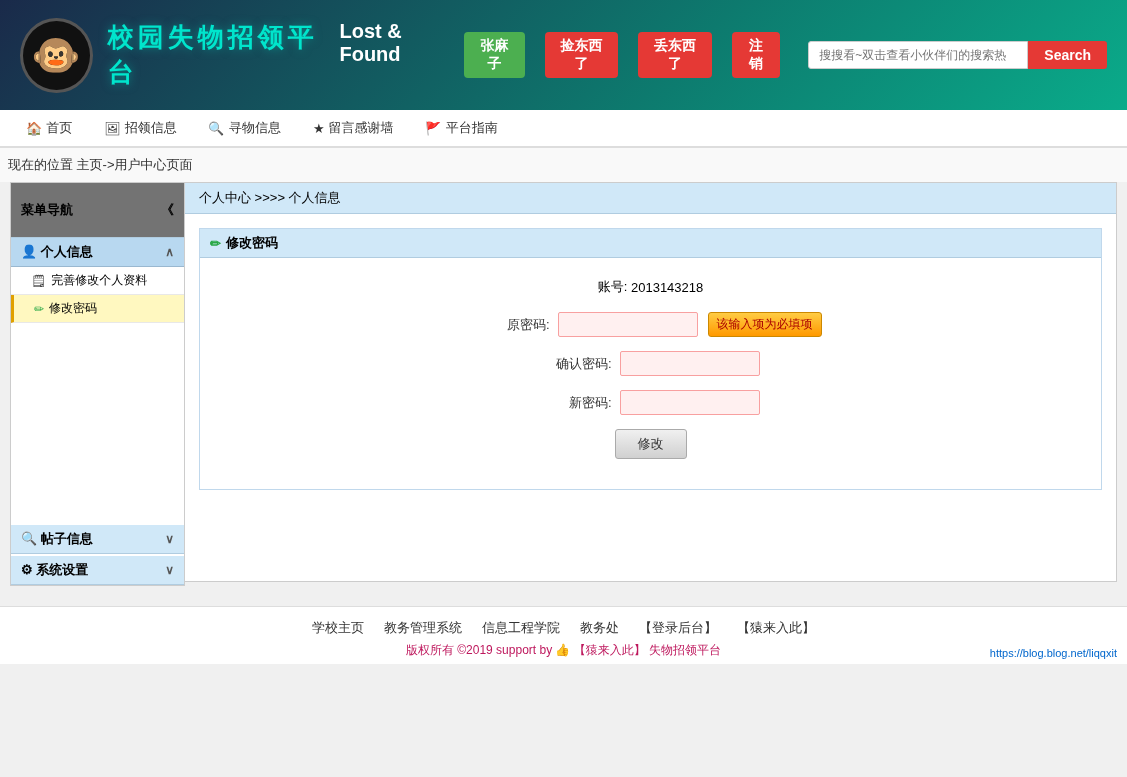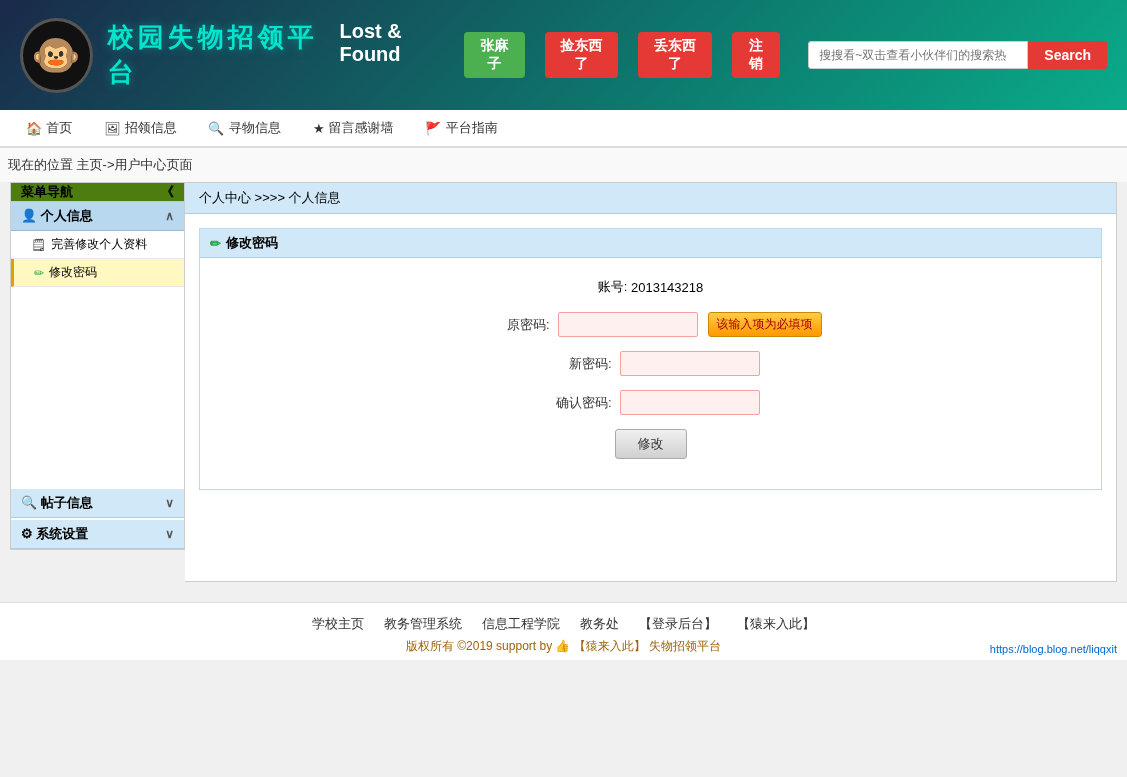--- a/index.html
+++ b/index.html
@@ -129,22 +129,22 @@
     }
 
     
     .sidebar {
       width: 175px;
       min-width: 175px;
       background: #fff;
       border: 1px solid #ccc;
     }
     .sidebar-header {
-      background: #4d7c0f;
-      padding: 0 10px;
+      background: #737373;
+      padding: 18px 10px;
       font-size: 13px;
       font-weight: bold;
       display: flex;
       align-items: center;
       justify-content: space-between;
       border-bottom: 1px solid #b0cce0;
     }
     .sidebar-section {
       background: #b8d8f0;
       padding: 5px 10px;
@@ -282,21 +282,21 @@
       gap: 20px;
       font-size: 13px;
       margin-bottom: 5px;
     }
     .footer-links a {
       color: #333;
       text-decoration: none;
     }
     .footer-copy {
       font-size: 12px;
-      color: #a16207;
+      color: #be185d;
     }
     .footer-url {
       position: absolute;
       right: 10px;
       bottom: 5px;
       font-size: 11px;
       color: #0066cc;
     }
     .footer-wrapper { position: relative; }
 
@@ -409,25 +409,25 @@
           <span>账号:</span>
           &nbsp;
           <span>2013143218</span>
         </div>
         <div class="form-row">
           <label class="form-label">原密码:</label>
           <input class="form-input" type="password" style="">
           <span class="required-badge">该输入项为必填项</span>
         </div>
         <div class="form-row">
-          <label class="form-label">新密码:</label>
+          <label class="form-label">确认密码:</label>
           <input class="form-input" type="password" style="">
         </div>
         <div class="form-row">
-          <label class="form-label">确认密码:</label>
+          <label class="form-label">新密码:</label>
           <input class="form-input" type="password" style="">
         </div>
         <div class="btn-row">
           <button class="submit-btn">修改</button>
         </div>
       </div>
     </div>
   </div>
 </div>
 

